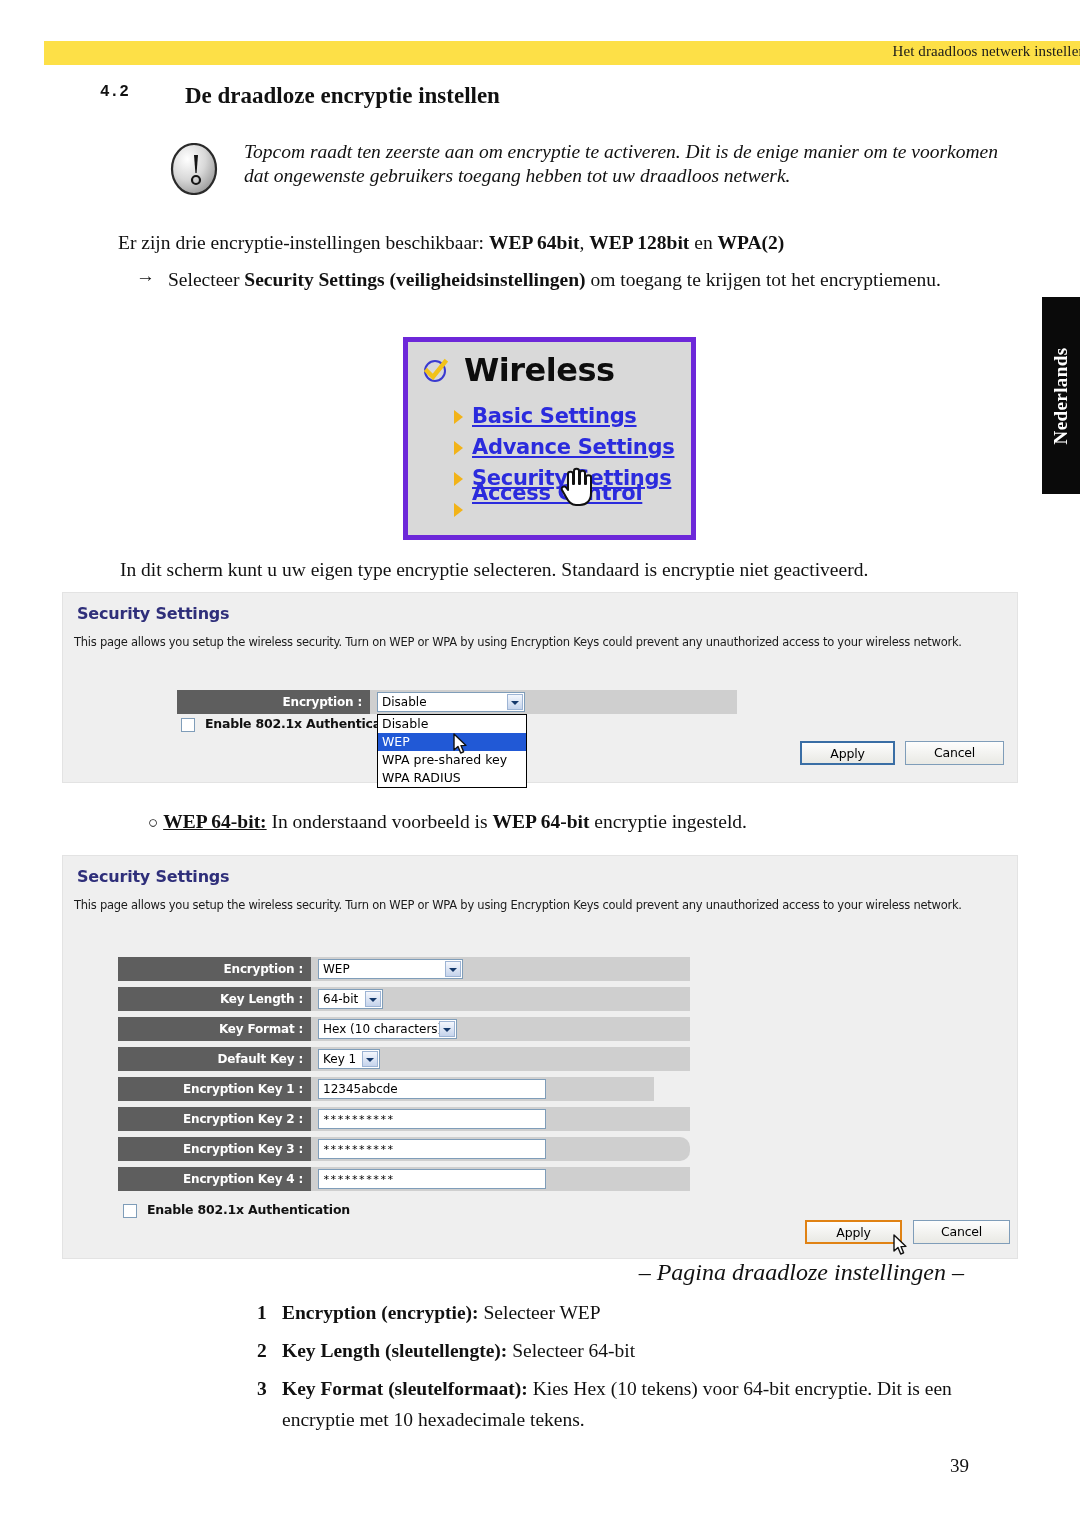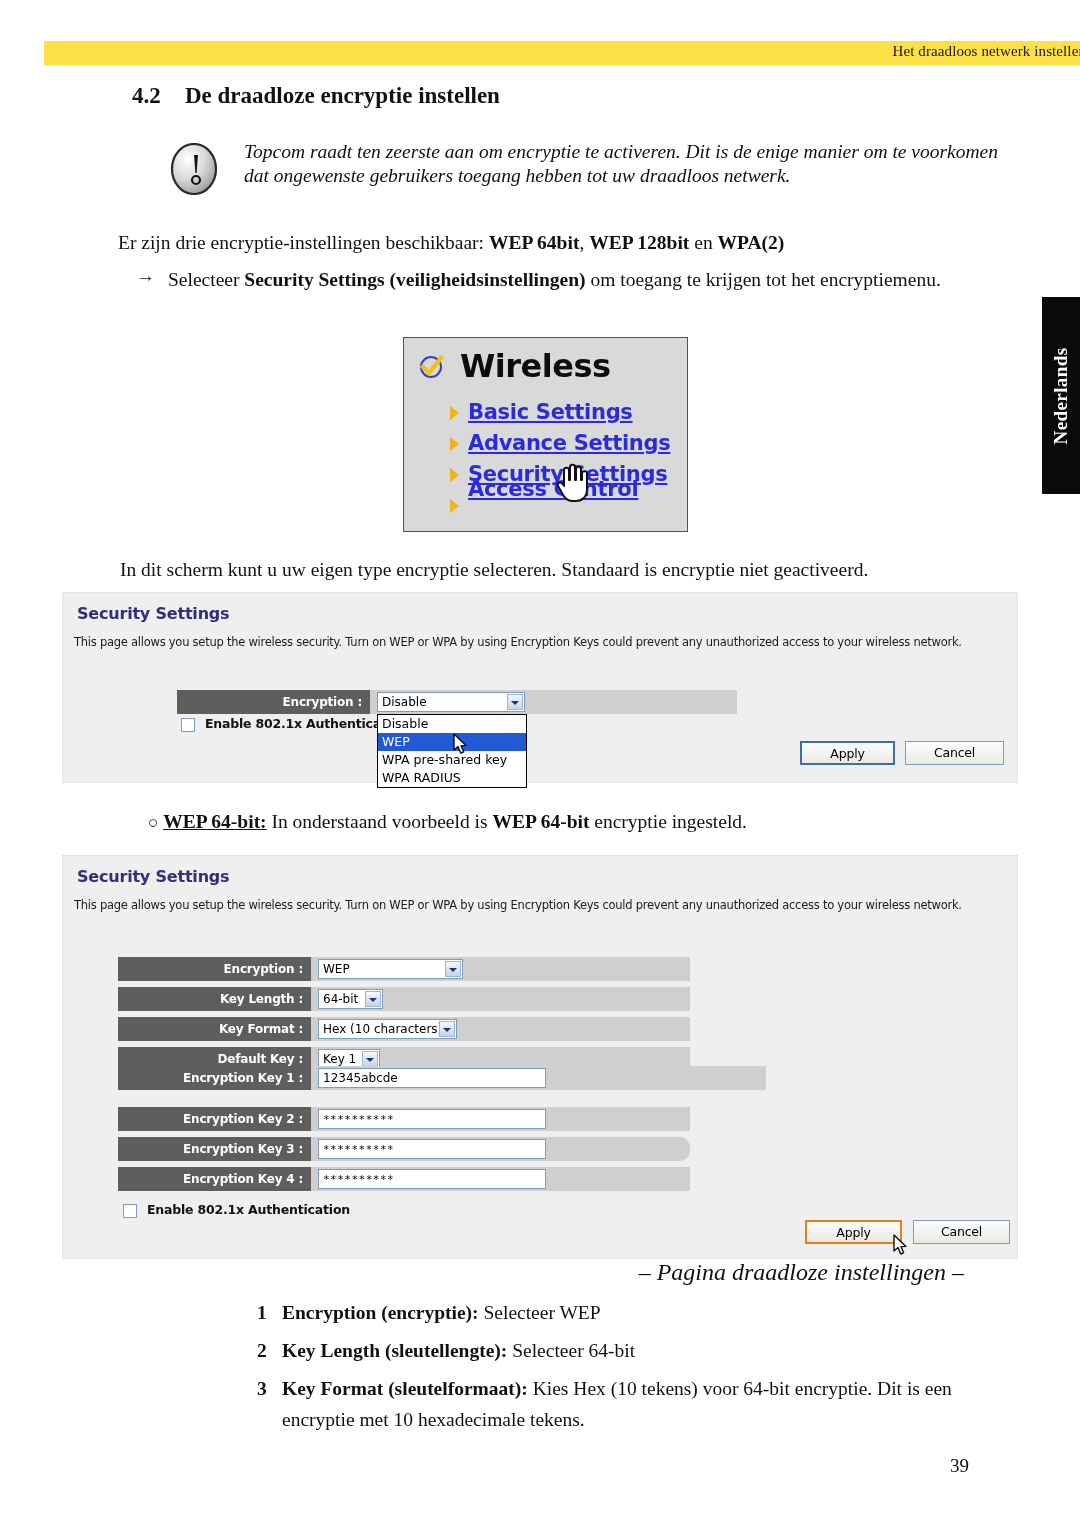--- a/index.html
+++ b/index.html
@@ -31,25 +31,25 @@
     top: 2px;
     font-family: "Liberation Serif", serif;
     font-size: 15px;
     color: #1a1a1a;
     letter-spacing: 0.1px;
   }
 
   
   .sec-num {
     position: absolute;
-    left: 132px;
+    left: 100px;
     top: 83px;
-    font-family: Liberation Serif, serif;
-    font-weight: bold;
-    font-size: 23px;
+    font-family: Liberation Mono, monospace;
+    font-weight: bold;
+    font-size: 16px;
   }
   .sec-title {
     position: absolute;
     left: 185px;
     top: 83px;
     font-family: "Liberation Serif", serif;
     font-weight: bold;
     font-size: 23px;
   }
 
@@ -117,21 +117,21 @@
   }
 
   
   .wireless-box {
     position: absolute;
     left: 403px;
     top: 337px;
     width: 283px;
     height: 193px;
     background: #d9d9d9;
-    border: 1px solid #6d28d9;
+    border: 5px solid #6d28d9;
     font-family: "DejaVu Sans", sans-serif;
   }
   .wireless-title {
     position: absolute;
     left: 56px;
     top: 9px;
     font-size: 32px;
     font-weight: bold;
     color: #0d0d0d;
     letter-spacing: -0.5px;
@@ -503,21 +503,21 @@
   </div>
 
   <div class="frow" style="left:55px; top:191px; width:572px;">
     <div class="flabel">Default Key :</div>
     <div class="sel" style="left:200px; width:62px;">
       <span>Key 1</span>
       <span class="arrowbtn"></span>
     </div>
   </div>
 
-  <div class="frow" style="left:55px; top:210px; width:648px;">
+  <div class="frow" style="left:55px; top:221px; width:512px;padding-left:24px;">
     <div class="flabel">Encryption Key 1 :</div>
     <div class="tinput" style="left:200px; width:228px;">12345abcde</div>
   </div>
 
   <div class="frow" style="left:55px; top:251px; width:572px;">
     <div class="flabel">Encryption Key 2 :</div>
     <div class="tinput masked" style="left:200px; width:228px;">**********</div>
   </div>
 
   <div class="frow" style="left:55px; top:281px; width:572px;border-radius:10px;">

